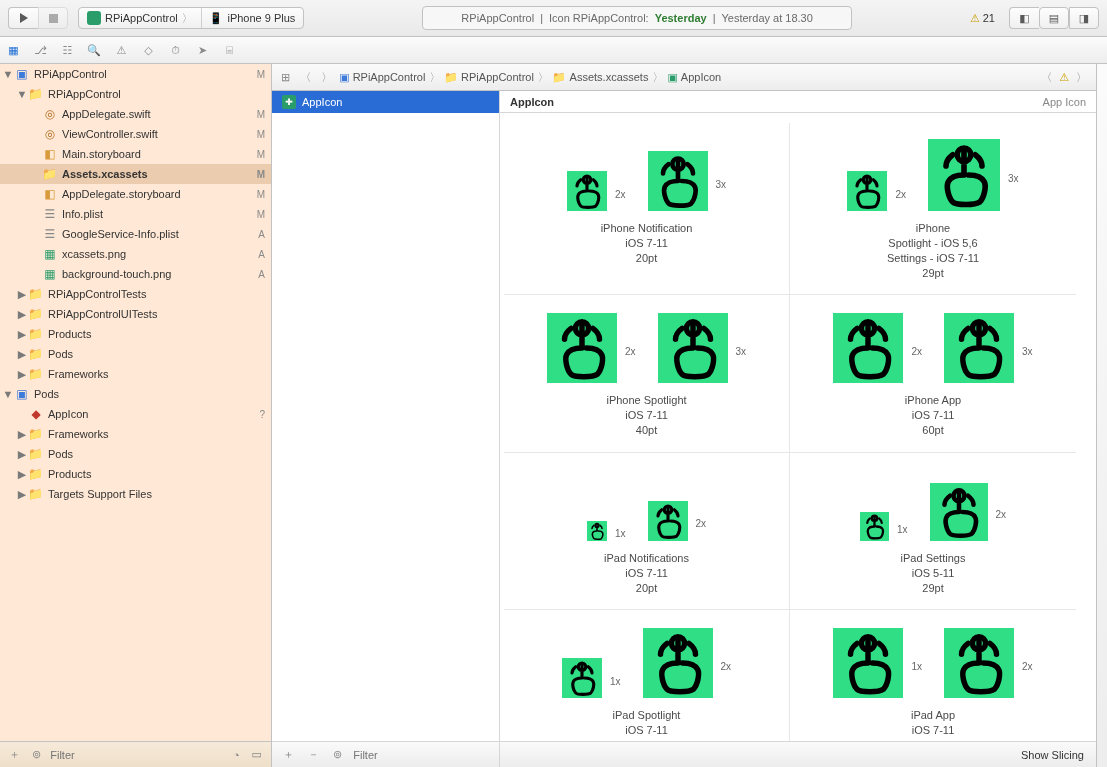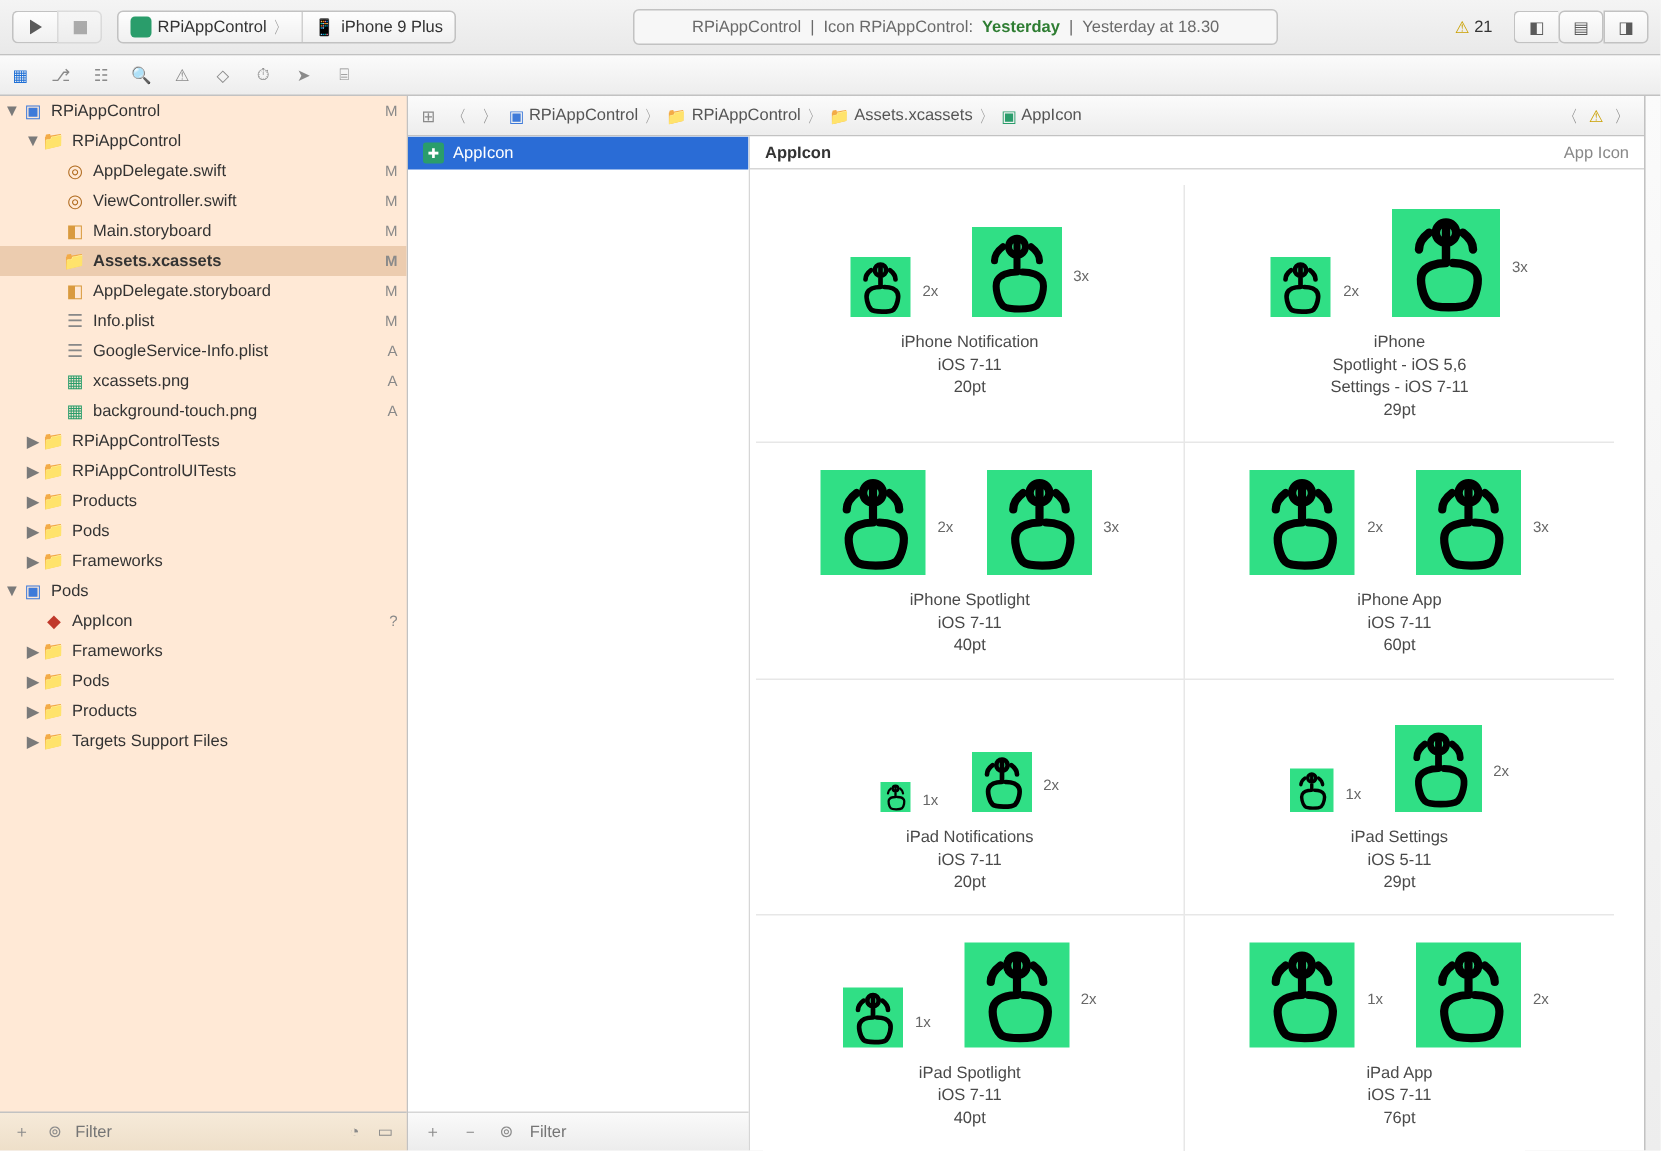--- a/index.html
+++ b/index.html
@@ -522,18 +522,21 @@
                         <path d="M22 14 c-4 3 -6 7 -6 10 M42 14 c4 3 6 7 6 10"></path>
                       </svg>
                     </div>
                     <div class="scale-label">2x</div>
                   </div>
                 </div>
                 <div class="group-caption">iPad App<br>iOS 7-11<br>76pt</div>
               </div>
             </div>
         </div>
+        <div class="asset-footer">
+          <span>Show Slicing</span>
+        </div>
       </div>
     </div>
   </div>
 
   <div class="inspector-toggle"></div>
 </div>
 
 </body></html>

